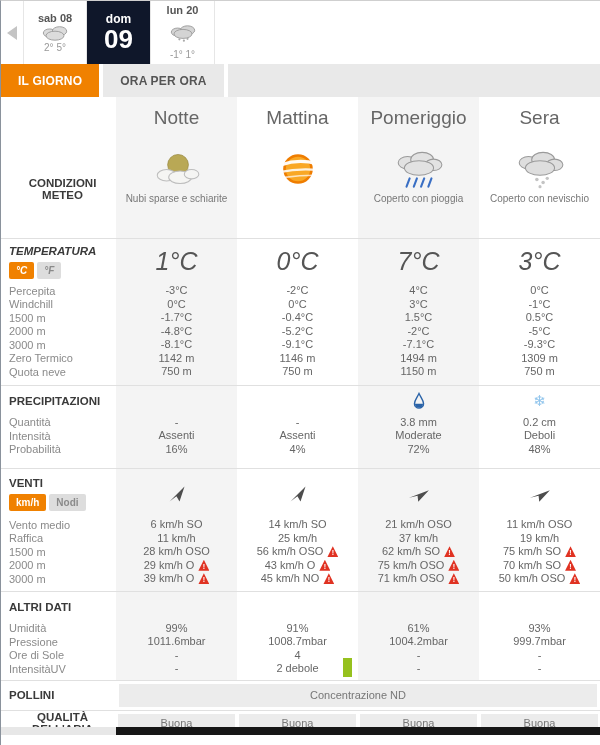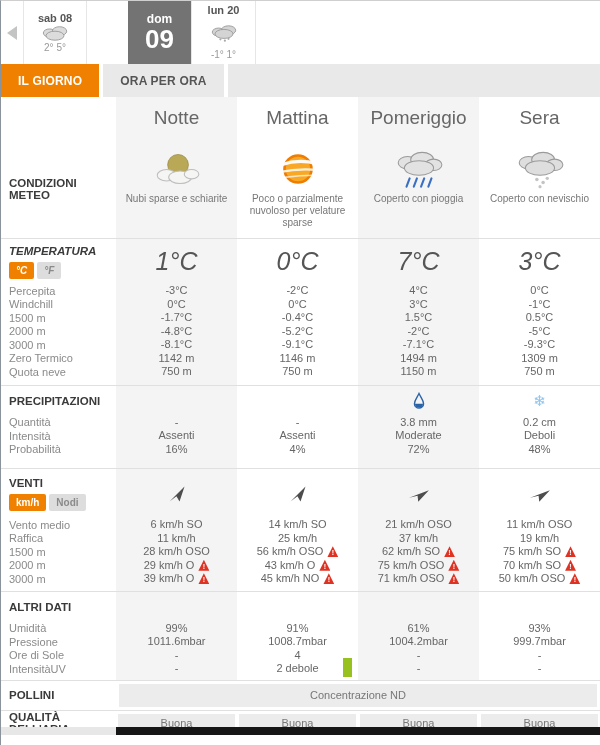--- a/index.html
+++ b/index.html
@@ -9,38 +9,38 @@
 
   
   .days { display:flex; height:63px; background:#fff; }
   .prev { width:22px; display:flex; align-items:center; justify-content:center; cursor:pointer; }
   .tri-left { width:0; height:0; border-top:7px solid transparent; border-bottom:7px solid transparent; border-right:10px solid #c4c4c4; }
   .day { width:64px; display:flex; flex-direction:column; align-items:center; justify-content:space-between;
          padding:3px 0 4px; border-right:1px solid #e6e6e6; cursor:pointer; }
   .day.first { border-left:1px solid #e6e6e6;justify-content:center; }
   .dlabel { font-size:11px; font-weight:bold; color:#555; }
   .dtemps { font-size:10px; color:#999; }
-  .day.active { background:#737373; justify-content:center;margin-left:41px; }
+  .day.active { background:#0f172a; justify-content:center; }
   .day.active .dlabel { color:#fff; font-size:12px; }
   .dnum { color:#fff; font-size:26px; font-weight:bold; line-height:27px;text-align:right; }
 
   
   .tabbar { height:33px; background:#e9e9e9; display:flex; align-items:stretch;text-align:right; }
   .vtab { display:flex; align-items:center; padding:0 17px; font-size:12px; font-weight:bold;
           color:#555; border-right:4px solid #fff; cursor:pointer; letter-spacing:.2px; }
   .vtab.active { background:#f08100; color:#fff; }
 
   
   .grid { display:grid; grid-template-columns:115px repeat(4,1fr); }
   .grid > div { display:flex; align-items:center; justify-content:center; }
   .rl { justify-content:flex-start !important; padding-left:8px; font-size:11px; color:#8a8a8a; }
   .c  { font-size:11px; color:#666; line-height:13.5px; }
   .col1,.col3 { background:#f4f4f4; }
   .sec { border-top:1px solid #e0e0e0; }
-  .st { font-size:11.5px; font-weight:bold; color:#3a3a3a; }
+  .st { font-size:11.5px; font-weight:bold; color:#3a3a3a;text-align:center; }
   .labelcell { flex-direction:column; align-items:flex-start !important; justify-content:center; padding-left:8px; gap:5px; }
 
   .colheads { height:42px; }
   .ch { font-size:19px; color:#666; }
 
   .condrow { height:99px; }
   .condcell { flex-direction:column; justify-content:flex-start !important; padding-top:8px; }
   .caption { font-size:10px; color:#777; text-align:center; line-height:12px; padding:2px 8px 0; }
 
   .r { min-height:13.5px; }
@@ -143,21 +143,20 @@
     </svg>
     <span class="caption">Nubi sparse e schiarite</span>
   </div>
   <div class="condcell">
     <svg width="52" height="44" viewBox="0 0 50 42">
       <circle cx="25" cy="21" r="13" fill="#f9a825" stroke="#ef7d00" stroke-width="2.5"></circle>
       <path d="M9 17 Q26 11 43 16" stroke="#fff" stroke-width="3" fill="none" opacity="0.95"></path>
       <path d="M7 24 Q26 20 45 22" stroke="#fff" stroke-width="2.2" fill="none" opacity="0.85"></path>
       <path d="M12 29 Q27 27 41 27" stroke="#fff" stroke-width="1.6" fill="none" opacity="0.7"></path>
     </svg>
-    <span class="caption">Poco o parzialmente nuvoloso per velature sparse</span>
   </div>
   <div class="condcell col3">
     <svg width="52" height="44" viewBox="0 0 50 42">
       <g fill="#e2e2e2" stroke="#9a9a9a" stroke-width="1">
         <ellipse cx="14" cy="15" rx="9" ry="6"></ellipse>
           <ellipse cx="28" cy="12" rx="11" ry="7"></ellipse>
           <ellipse cx="39" cy="17" rx="8" ry="5.5"></ellipse>
           <ellipse cx="25" cy="20" rx="14" ry="7"></ellipse>
       </g>
       <g stroke="#3a6fc4" stroke-width="2" stroke-linecap="round">

